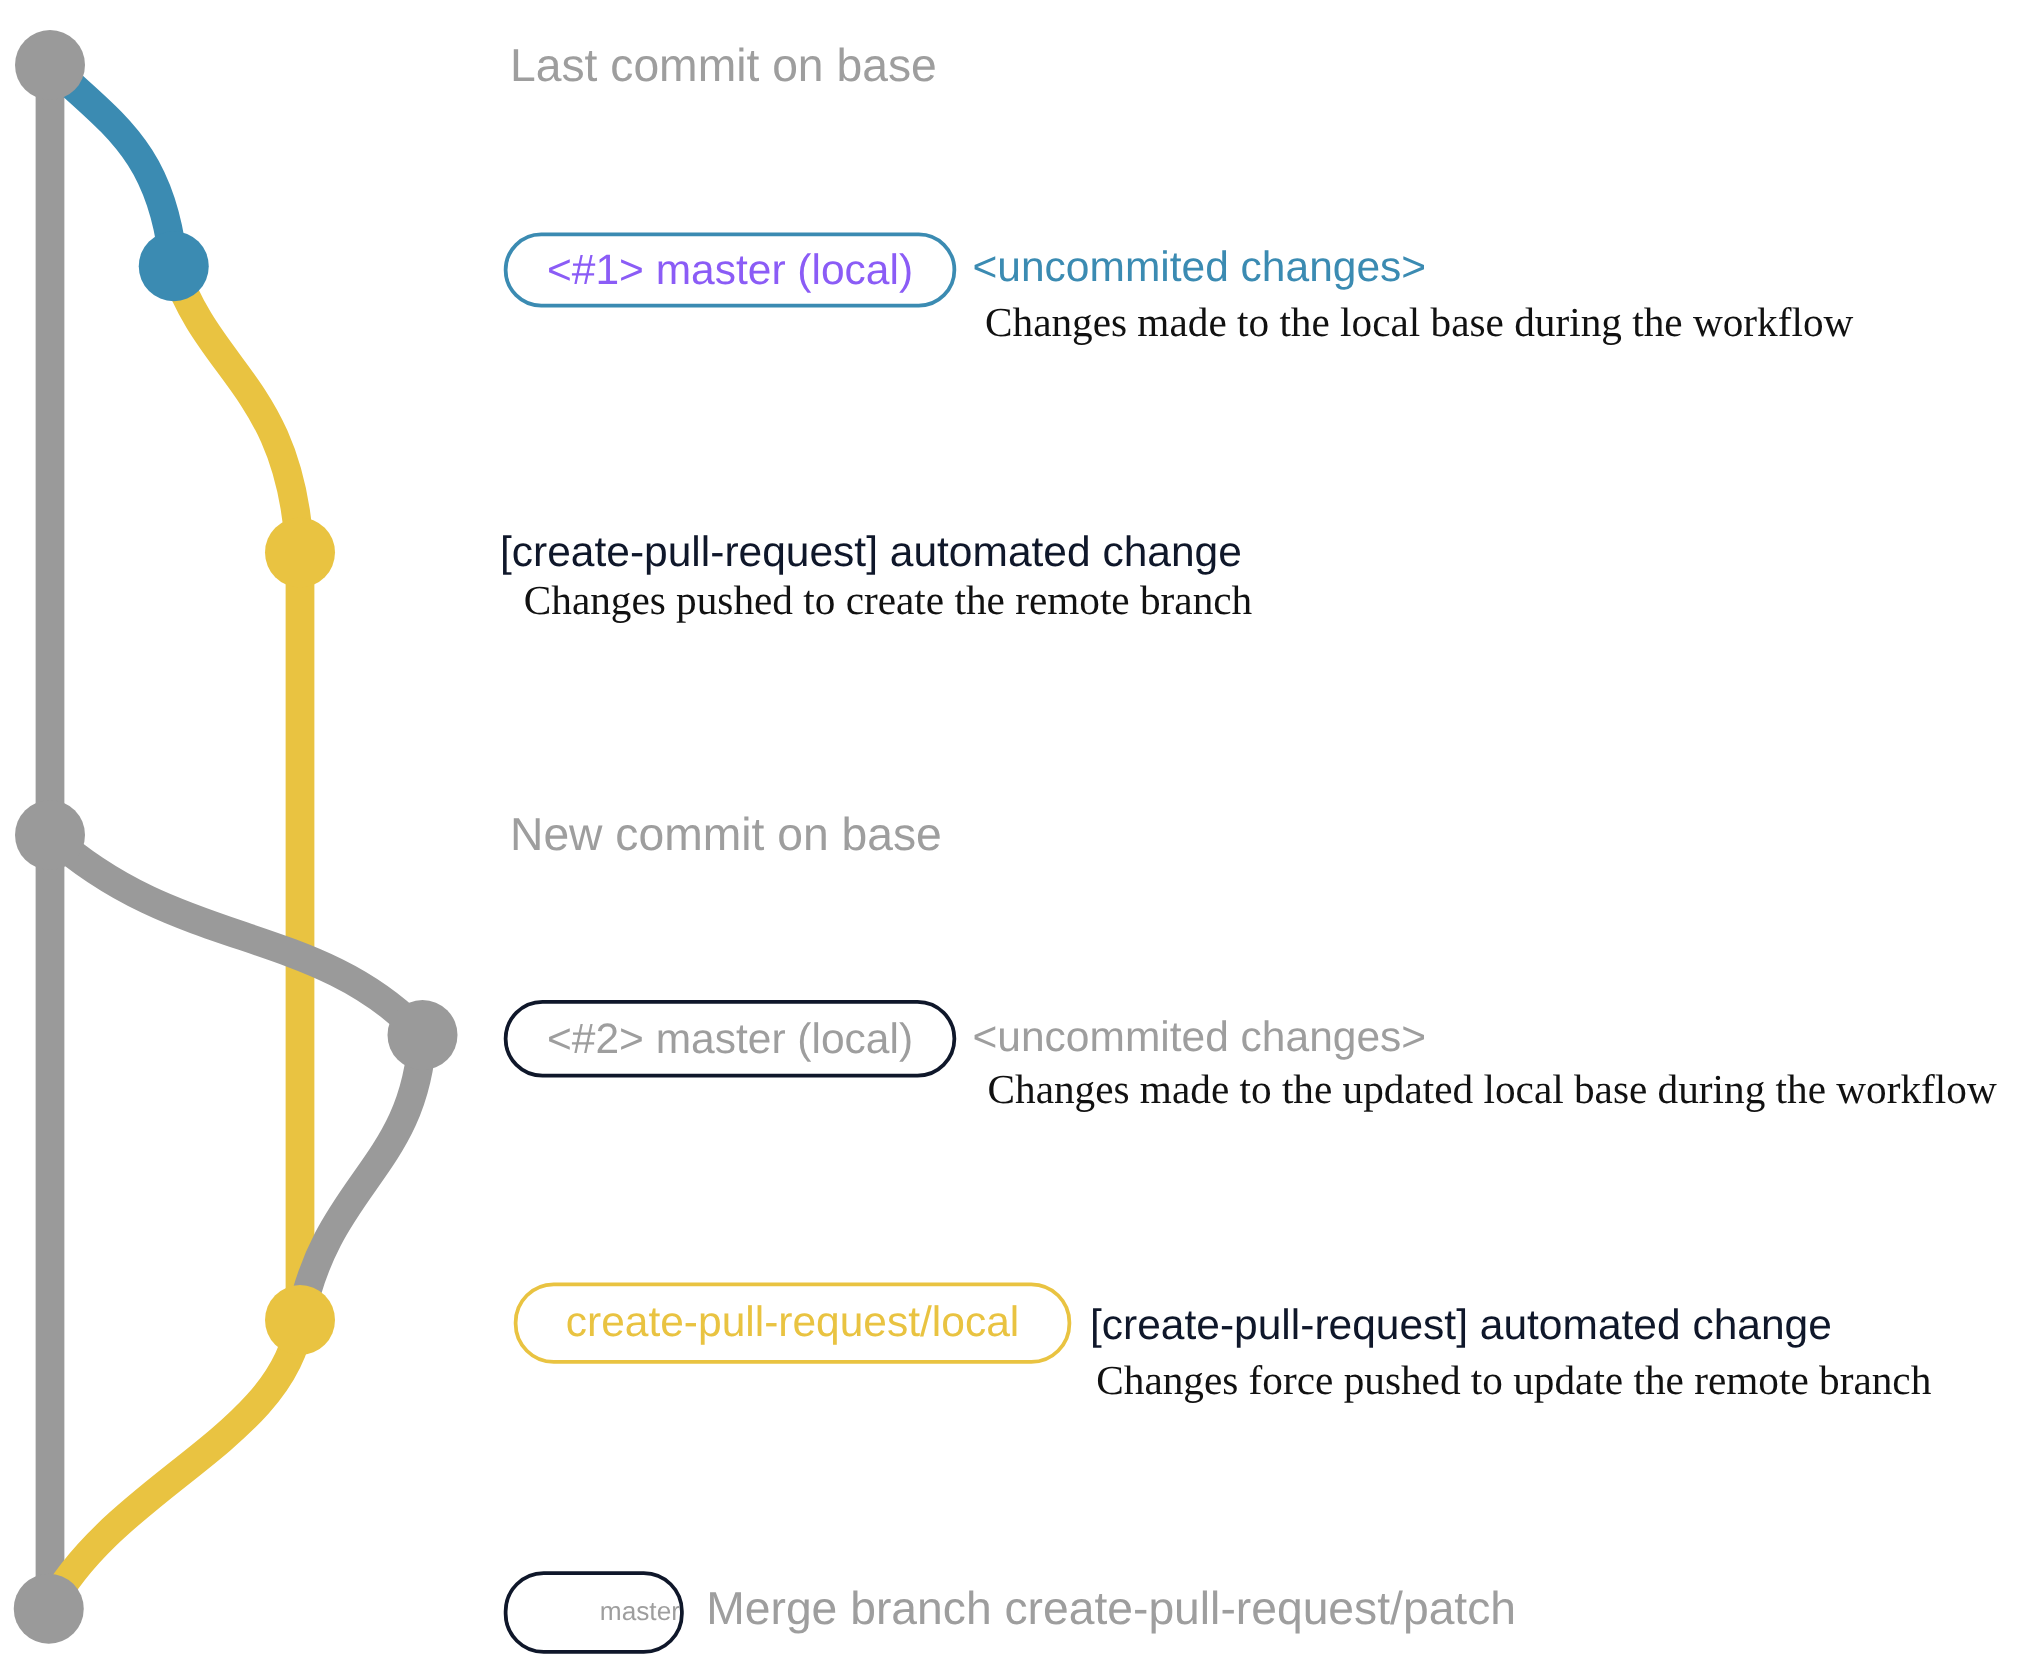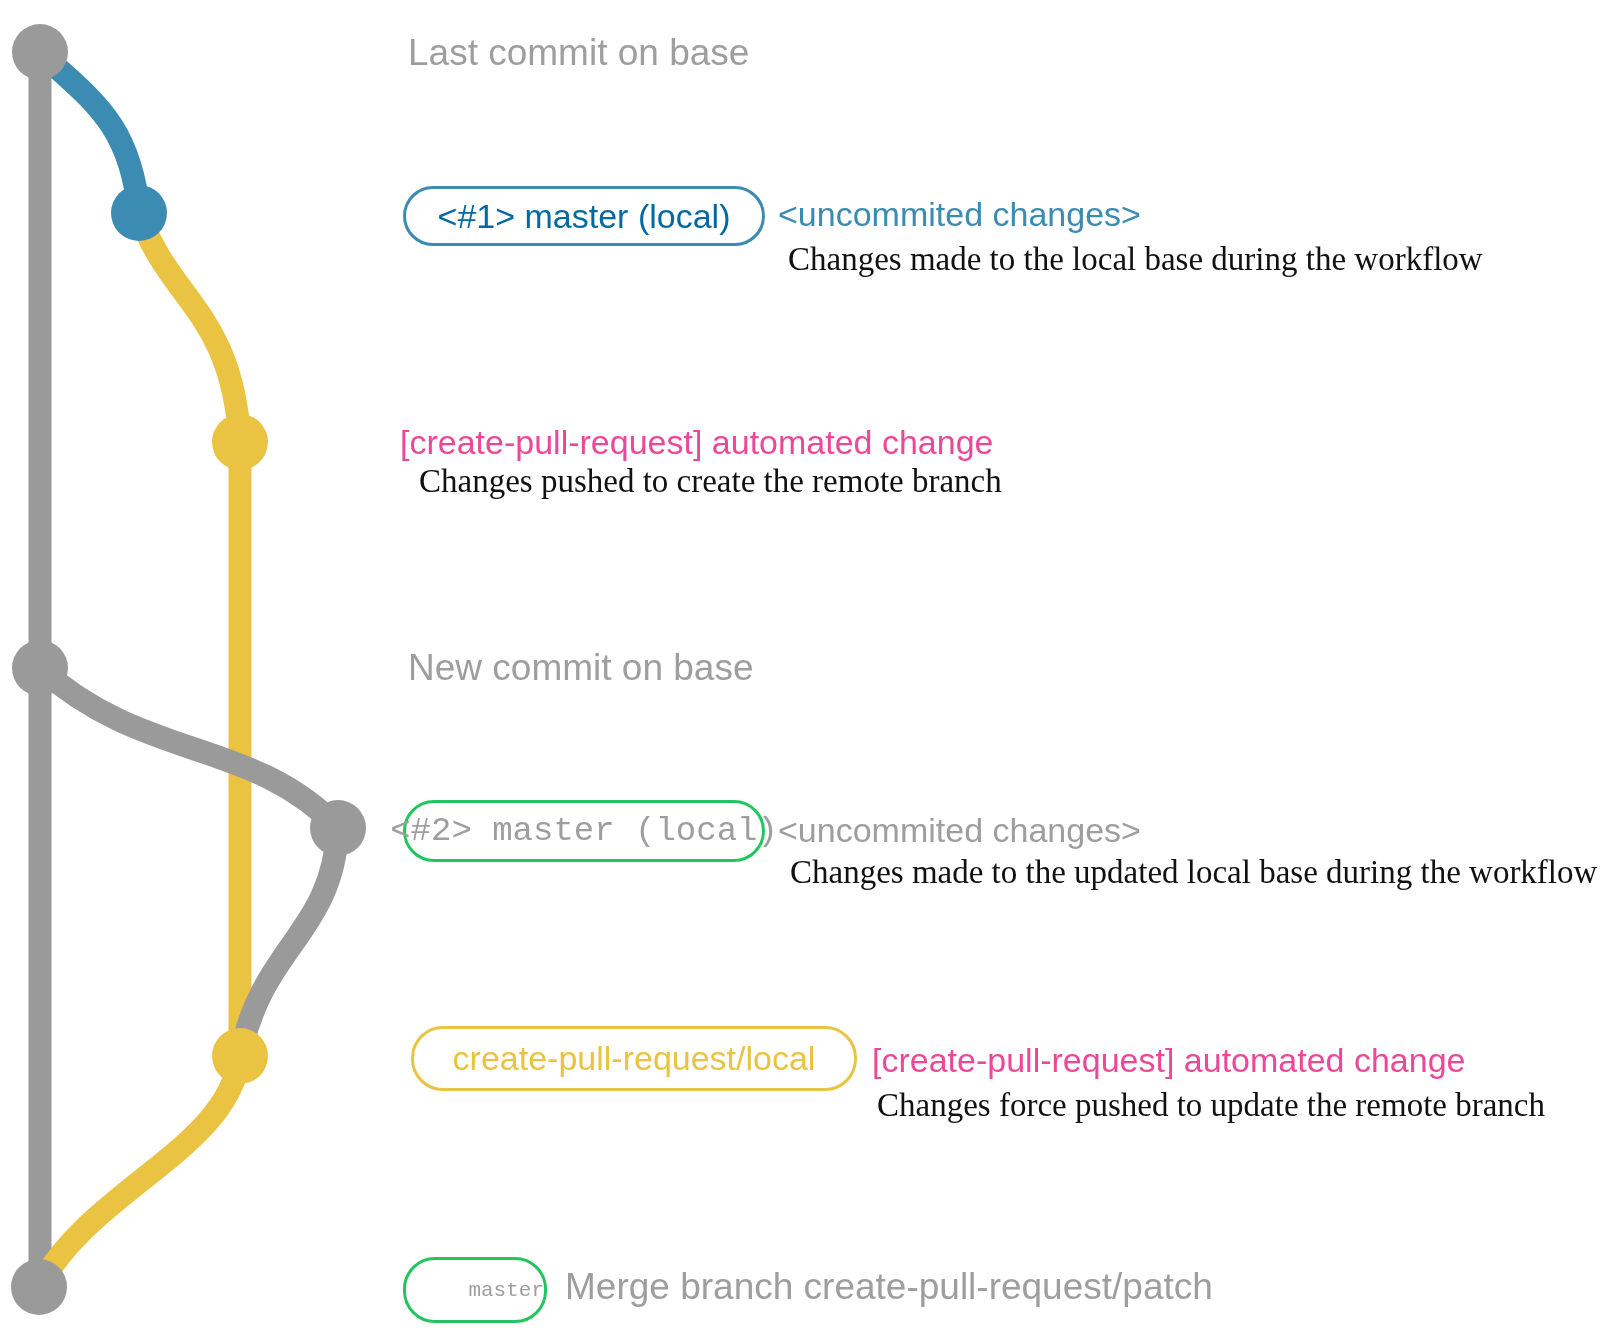--- a/index.html
+++ b/index.html
@@ -5,26 +5,26 @@
   html,body{margin:0;padding:0;background:#ffffff;}
   body{width:1618px;height:1344px;position:relative;overflow:hidden;
        font-family:"Liberation Sans",sans-serif;}
   .layer{position:absolute;left:0;top:0;}
   .abs{position:absolute;white-space:nowrap;line-height:1.08;}
   .sans-big{font-size:37px;color:#9e9e9e;text-align:right;}
   .sans-mid{font-size:34px;}
   .serif{font-family:"Liberation Serif",serif;font-size:33px;color:#111111;}
   .pill{position:absolute;display:flex;align-items:center;justify-content:center;
         box-sizing:border-box;border-radius:32px;background:#ffffff;white-space:nowrap;}
-  .pill.blue{border:3px solid #3b8bb2;color:#0369a1;}
-  .pill.gray{border:3px solid #22c55e;color:#9e9e9e;font-family:Liberation Mono, monospace;}
+  .pill.blue{border:3px solid #3b8bb2;color:#8b5cf6;}
+  .pill.gray{border:3px solid #0f172a;color:#9e9e9e;}
   .pill.yellow{border:3px solid #e9c341;color:#e9c341;}
   .txt-blue{color:#3b8bb2;}
   .txt-gray{color:#9e9e9e;}
-  .txt-yellow{color:#ec4899;}
+  .txt-yellow{color:#0f172a;}
 </style>
 </head>
 <body>
 
 <svg class="layer" width="1618" height="1344" viewBox="0 0 1618 1344">
 
   <path d="M 40 52 L 40 1287" stroke="#9a9a9a" stroke-width="23" fill="none"></path>
 
   <path d="M 40 52 C 88 98, 130 120, 139 213" stroke="#3b8bb2" stroke-width="23" fill="none"></path>
 

